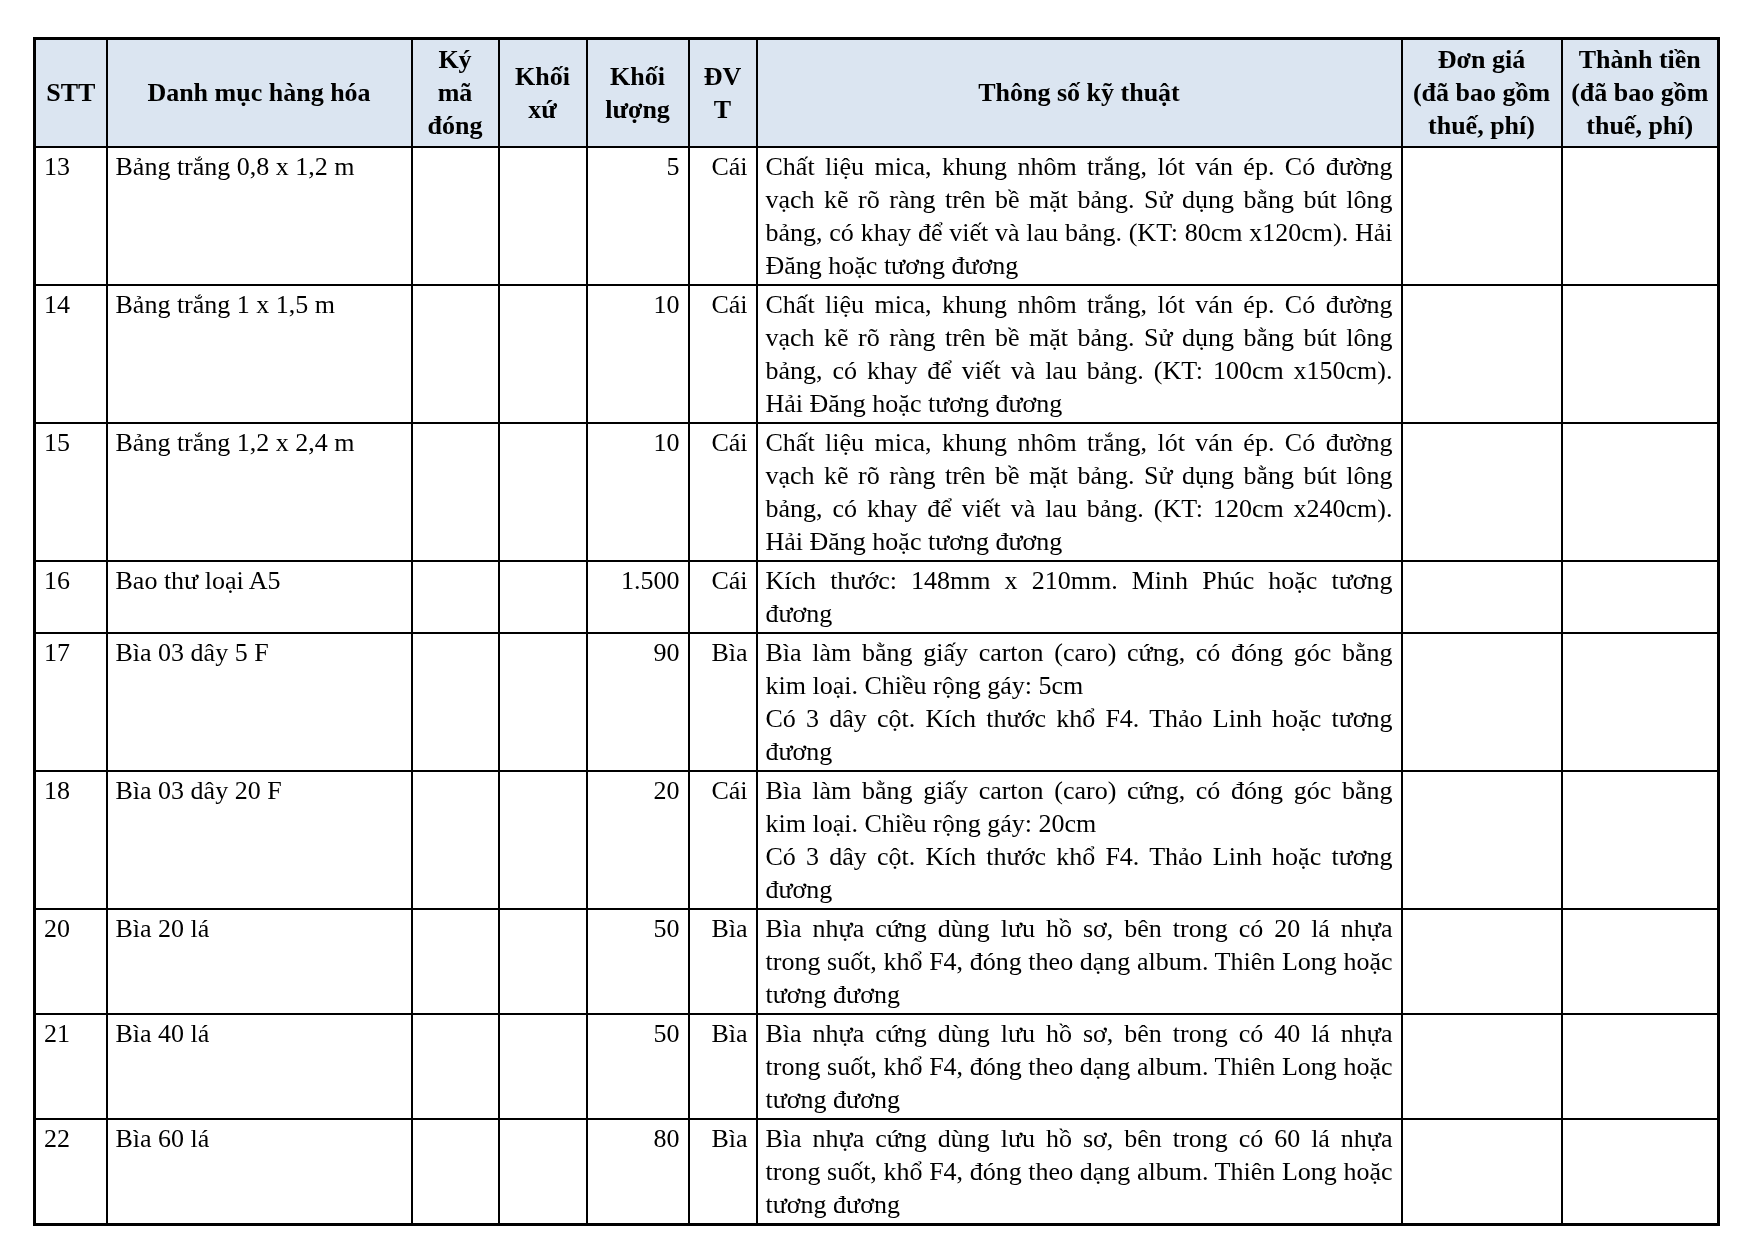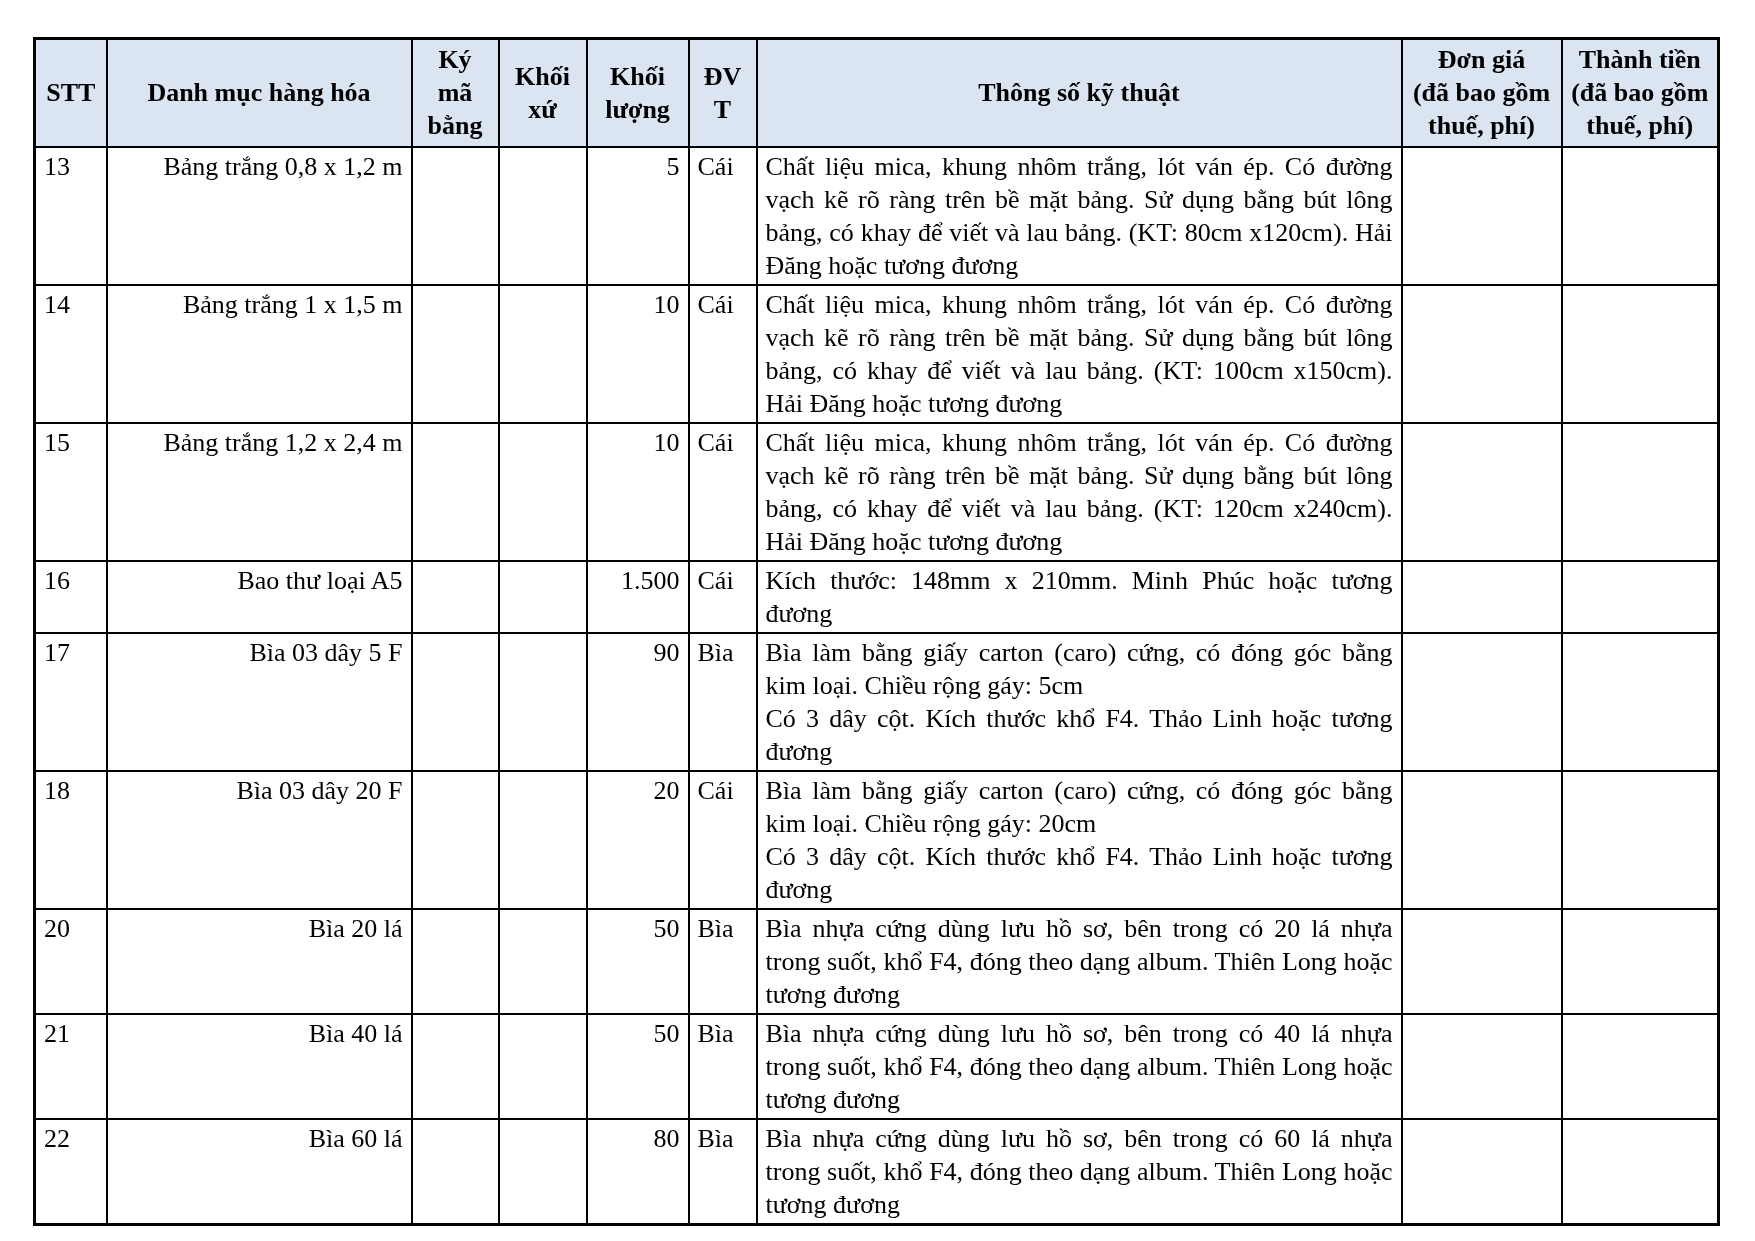--- a/index.html
+++ b/index.html
@@ -37,23 +37,23 @@
   thead th {
     background: #dbe5f1;
     font-weight: bold;
     text-align: center;
     vertical-align: middle;
     border-bottom: 3px solid #000000;
     padding: 4px 4px;
   }
   tbody td { vertical-align: top; background: #ffffff; }
   td.c-stt   { text-align: left; }
-  td.c-name  { text-align: right; padding-left: 6px; padding-right: 4px; }
+  td.c-name  { text-align: left; padding-left: 6px; padding-right: 4px; }
   td.c-qty   { text-align: right; padding-right: 14px; }
-  td.c-unit  { text-align: left; }
+  td.c-unit  { text-align: right; }
   td.c-spec  { text-align: justify; padding-left: 8px; padding-right: 8px; }
   tr.h-head { height: 108px; }
   tr.h4 { height: 133px; }
   tr.h3 { height: 100px; }
   tr.h2 { height: 67px; }
   tr.h1 { height: 34px; }
 </style>
 </head>
 <body>
 
@@ -67,21 +67,21 @@
       <col style="width:102px">
       <col style="width:68px">
       <col style="width:645px">
       <col style="width:160px">
       <col style="width:157px">
     </colgroup>
     <thead>
       <tr class="h-head">
         <th>STT</th>
         <th>Danh mục hàng hóa</th>
-        <th>Ký mã bằng</th>
+        <th>Ký mã đóng</th>
         <th>Khối xứ</th>
         <th>Khối lượng</th>
         <th>ĐVT</th>
         <th>Thông số kỹ thuật</th>
         <th>Đơn giá
 (đã bao gồm thuế, phí)</th>
         <th>Thành tiền
 (đã bao gồm thuế, phí)</th>
       </tr>
     </thead>

